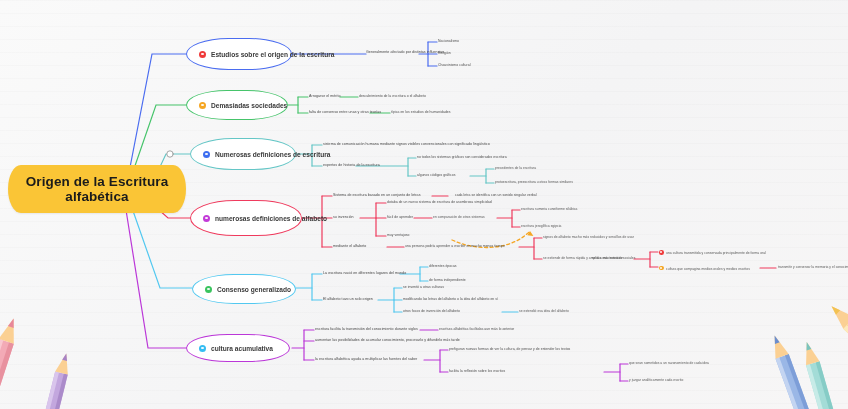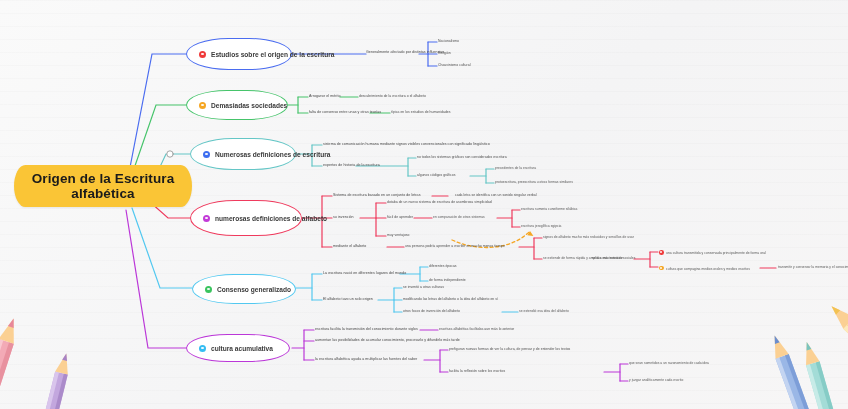--- a/index.html
+++ b/index.html
@@ -19,21 +19,21 @@
         rgba(0,0,0,0) 1px,
         rgba(0,0,0,0) 13px),
       linear-gradient(135deg,#fafafa 0%,#f4f4f5 55%,#f7f6f6 100%);
     pointer-events:none;
   }
   #canvas{ position:absolute; inset:0; }
   svg.links{ position:absolute; left:0; top:0; width:848px; height:409px; pointer-events:none; }
 
   
   #central-node{
-    position:absolute; left:14px; top:165px; width:178px; height:42px;
+    position:absolute; left:8px; top:165px; width:178px; height:48px;
     background:#fac536;
     border-radius:14px / 26px;
     display:flex; align-items:center; justify-content:center;
     color:#1b1b1b; font-size:13.5px; font-weight:700;
     letter-spacing:.1px; text-align:center; padding:0 8px;
     box-shadow:0 1px 2px rgba(0,0,0,.07);
   }
 
   
   .topic{

